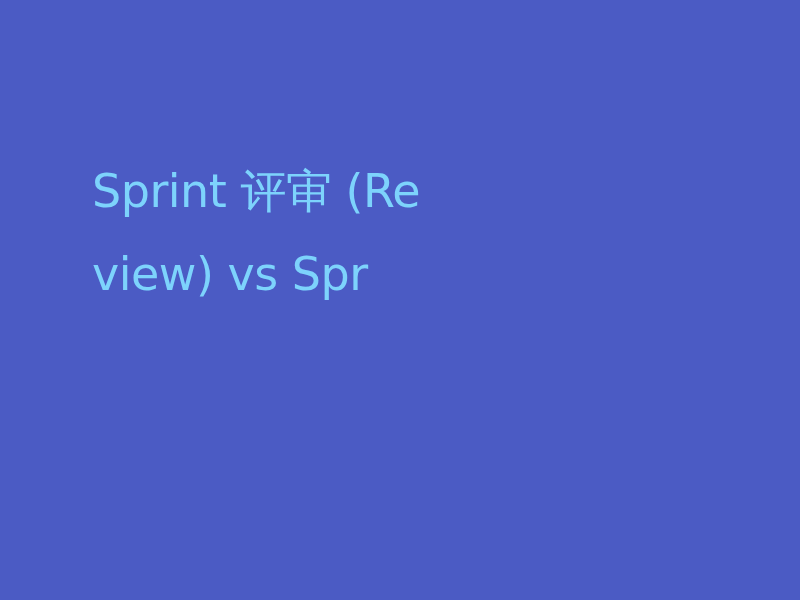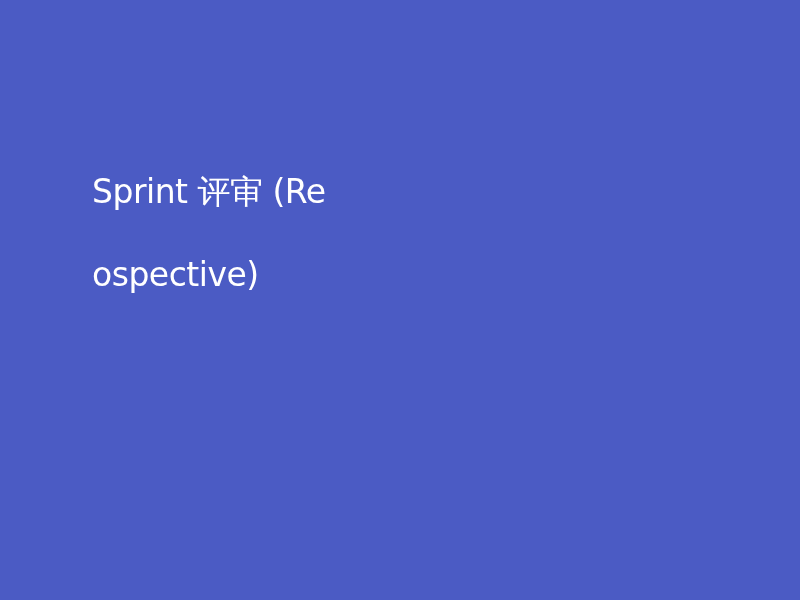--- a/index.html
+++ b/index.html
@@ -13,28 +13,28 @@
       background: #4B5BC4;
       position: relative;
     }
     .title-block {
       position: absolute;
       left: 92px;
       top: 150px;
       width: 440px;
     }
     .title-line {
-      color: #ffffff;
+      color: #7dd3fc;
       font-family: "DejaVu Sans", "Liberation Sans", sans-serif;
-      font-size: 33px;
+      font-size: 46px;
       line-height: 83px;
       white-space: nowrap;
       letter-spacing: -0.5px;
       height: 83px;
     }
   </style>
 </head>
 <body>
 
 <div class="title-block">
   <div class="title-line">Sprint 评审 (Re</div>
-  <div class="title-line">ospective)</div>
+  <div class="title-line">view) vs Spr</div>
 </div>
 
 </body></html>

